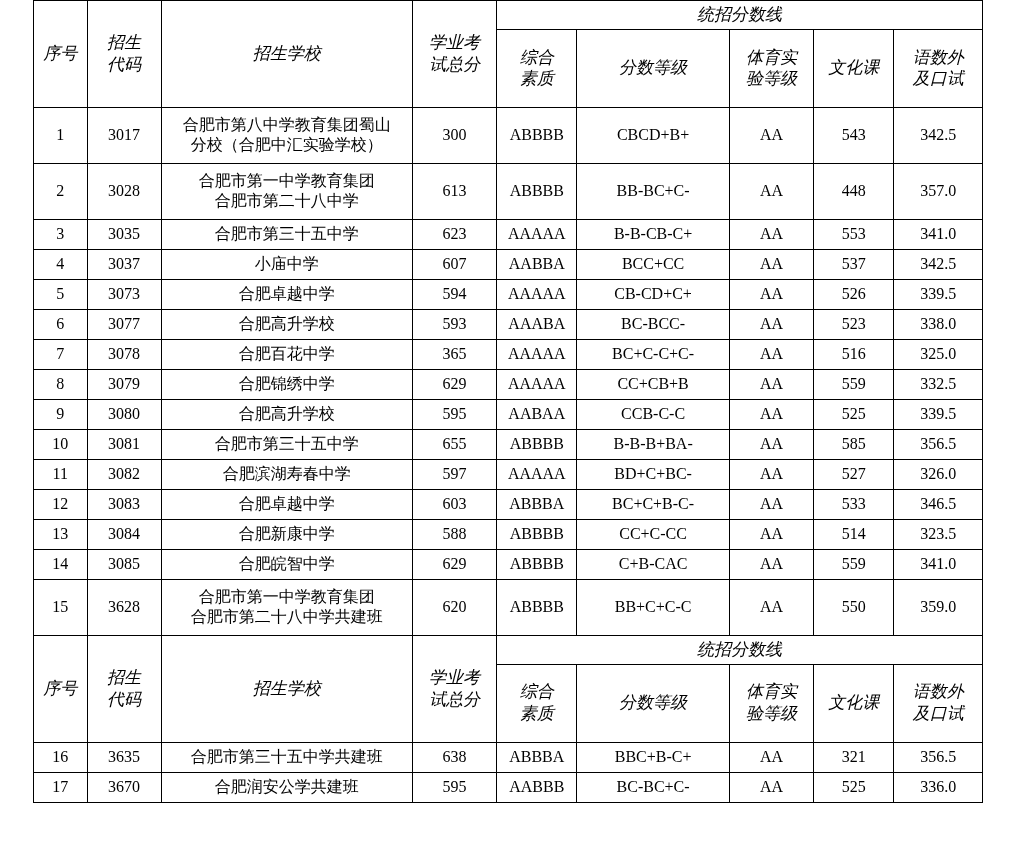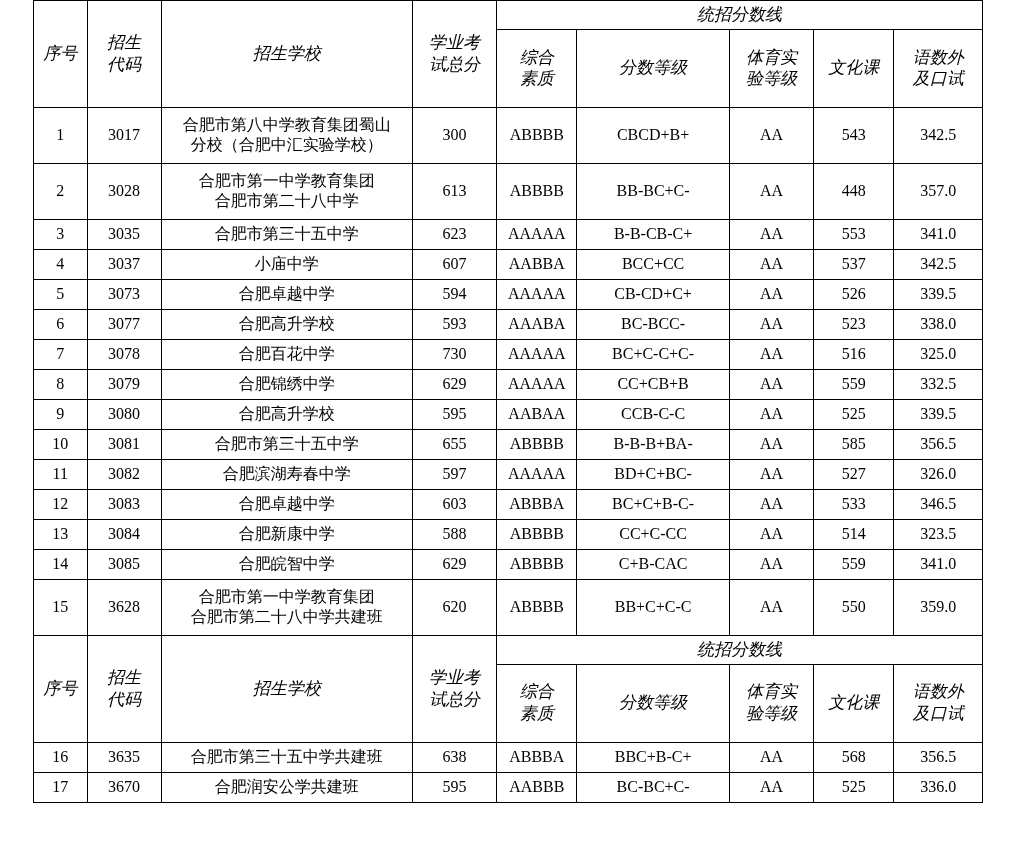--- a/index.html
+++ b/index.html
@@ -210,21 +210,21 @@
         <td>BC-BCC-</td>
         <td>AA</td>
         <td>523</td>
         <td>338.0</td>
       </tr>
 
       <tr class="row-norm">
         <td>7</td>
         <td>3078</td>
         <td class="school-cell">合肥百花中学</td>
-        <td>730</td>
+        <td>365</td>
         <td>AAAAA</td>
         <td>BC+C-C+C-</td>
         <td>AA</td>
         <td>516</td>
         <td>325.0</td>
       </tr>
 
       <tr class="row-norm">
         <td>8</td>
         <td>3079</td>
@@ -355,21 +355,21 @@
       </tr>
 
       <tr class="row-norm">
         <td>16</td>
         <td>3635</td>
         <td class="school-cell">合肥市第三十五中学共建班</td>
         <td>638</td>
         <td>ABBBA</td>
         <td>BBC+B-C+</td>
         <td>AA</td>
-        <td>568</td>
+        <td>321</td>
         <td>356.5</td>
       </tr>
 
       <tr class="row-norm">
         <td>17</td>
         <td>3670</td>
         <td class="school-cell">合肥润安公学共建班</td>
         <td>595</td>
         <td>AABBB</td>
         <td>BC-BC+C-</td>

